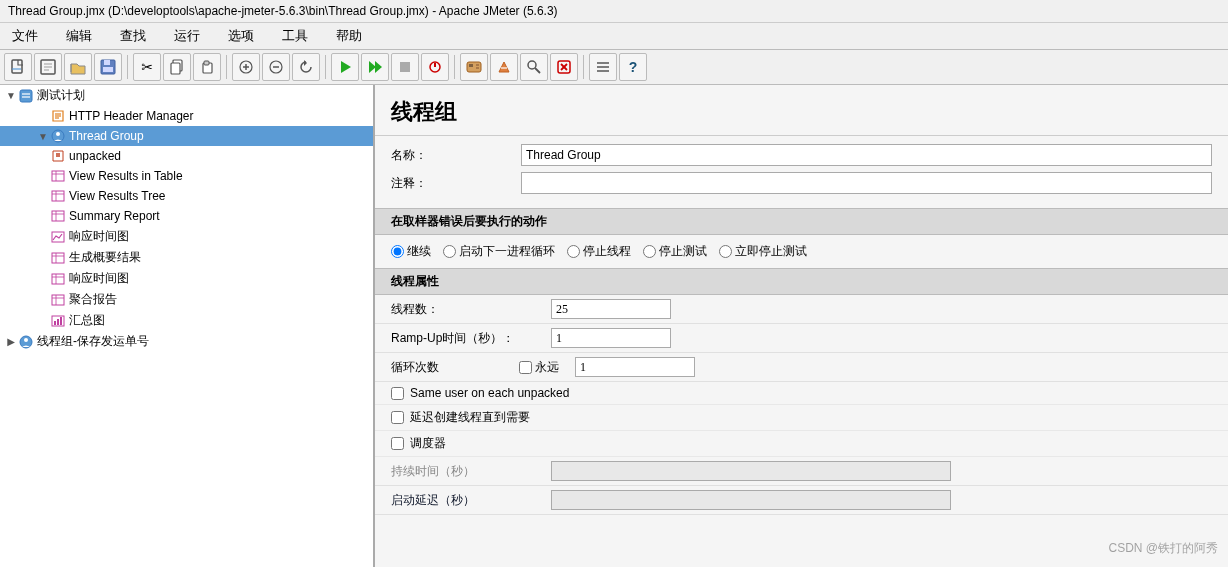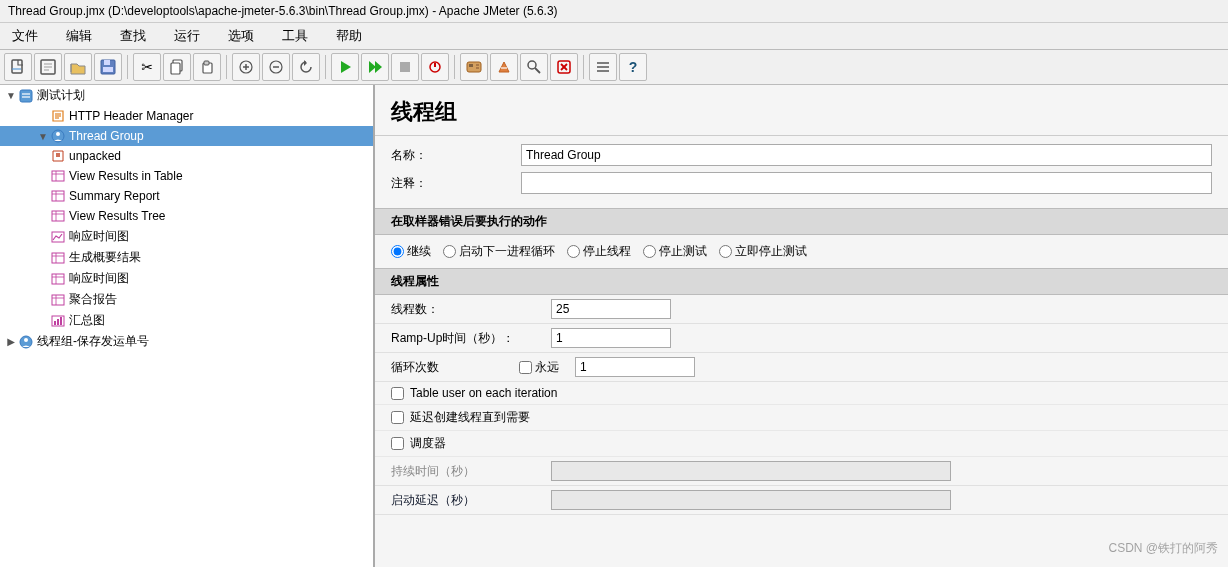--- a/index.html
+++ b/index.html
@@ -209,21 +209,21 @@
       color: #000;
     }
 
     .prop-input {
       width: 120px;
       height: 20px;
       border: 1px solid #aaa;
       background: #fff;
       padding: 0 4px;
       font-size: 12px;
-      font-family: Liberation Sans, sans-serif;
+      font-family: Liberation Serif, serif;
     }
 
     .loop-row {
       display: flex;
       align-items: center;
       padding: 4px 16px;
       border-bottom: 1px solid #e0e0e0;
       gap: 8px;
     }
 
@@ -494,33 +494,33 @@
 
     <div class="tree-item tree-level-2">
       <span class="tree-expander" style="visibility:hidden">▶</span>
       <span class="tree-icon">
         <svg width="14" height="14" viewBox="0 0 14 14">
             <rect x="1" y="2" width="12" height="10" fill="none" stroke="#c040a0" stroke-width="1"></rect>
             <line x1="1" y1="5" x2="13" y2="5" stroke="#c040a0" stroke-width="0.8"></line>
             <line x1="5" y1="2" x2="5" y2="12" stroke="#c040a0" stroke-width="0.8"></line>
           </svg>
       </span>
-      <span>Summary Report</span>
+      <span>View Results Tree</span>
     </div>
 
     <div class="tree-item tree-level-2">
       <span class="tree-expander" style="visibility:hidden">▶</span>
       <span class="tree-icon">
         <svg width="14" height="14" viewBox="0 0 14 14">
             <rect x="1" y="2" width="12" height="10" fill="none" stroke="#c040a0" stroke-width="1"></rect>
             <line x1="1" y1="5" x2="13" y2="5" stroke="#c040a0" stroke-width="0.8"></line>
             <line x1="5" y1="2" x2="5" y2="12" stroke="#c040a0" stroke-width="0.8"></line>
           </svg>
       </span>
-      <span>View Results Tree</span>
+      <span>Summary Report</span>
     </div>
 
     <div class="tree-item tree-level-2">
       <span class="tree-expander" style="visibility:hidden">▶</span>
       <span class="tree-icon">
         <svg width="14" height="14" viewBox="0 0 14 14">
             <rect x="1" y="2" width="12" height="10" fill="none" stroke="#c040a0" stroke-width="1"></rect>
             <polyline points="2,10 5,6 8,8 11,4" fill="none" stroke="#c040a0" stroke-width="1.2"></polyline>
           </svg>
       </span>
@@ -649,21 +649,21 @@
           <span class="prop-label" style="min-width:120px;">循环次数</span>
           <label class="radio-label">
             <input type="checkbox" style="">
             <span>永远</span>
           </label>
           <input class="prop-input" type="text" value="1" style="margin-left: 8px;">
         </div>
 
         <div class="checkbox-row">
           <input type="checkbox" style="">
-          <span class="checkbox-label">Table user on each iteration</span>
+          <span class="checkbox-label">Same user on each unpacked</span>
         </div>
 
         <div class="checkbox-row">
           <input type="checkbox" style="">
           <span class="checkbox-label">延迟创建线程直到需要</span>
         </div>
 
         <div class="checkbox-row">
           <input type="checkbox" style="">
           <span class="checkbox-label">调度器</span>

